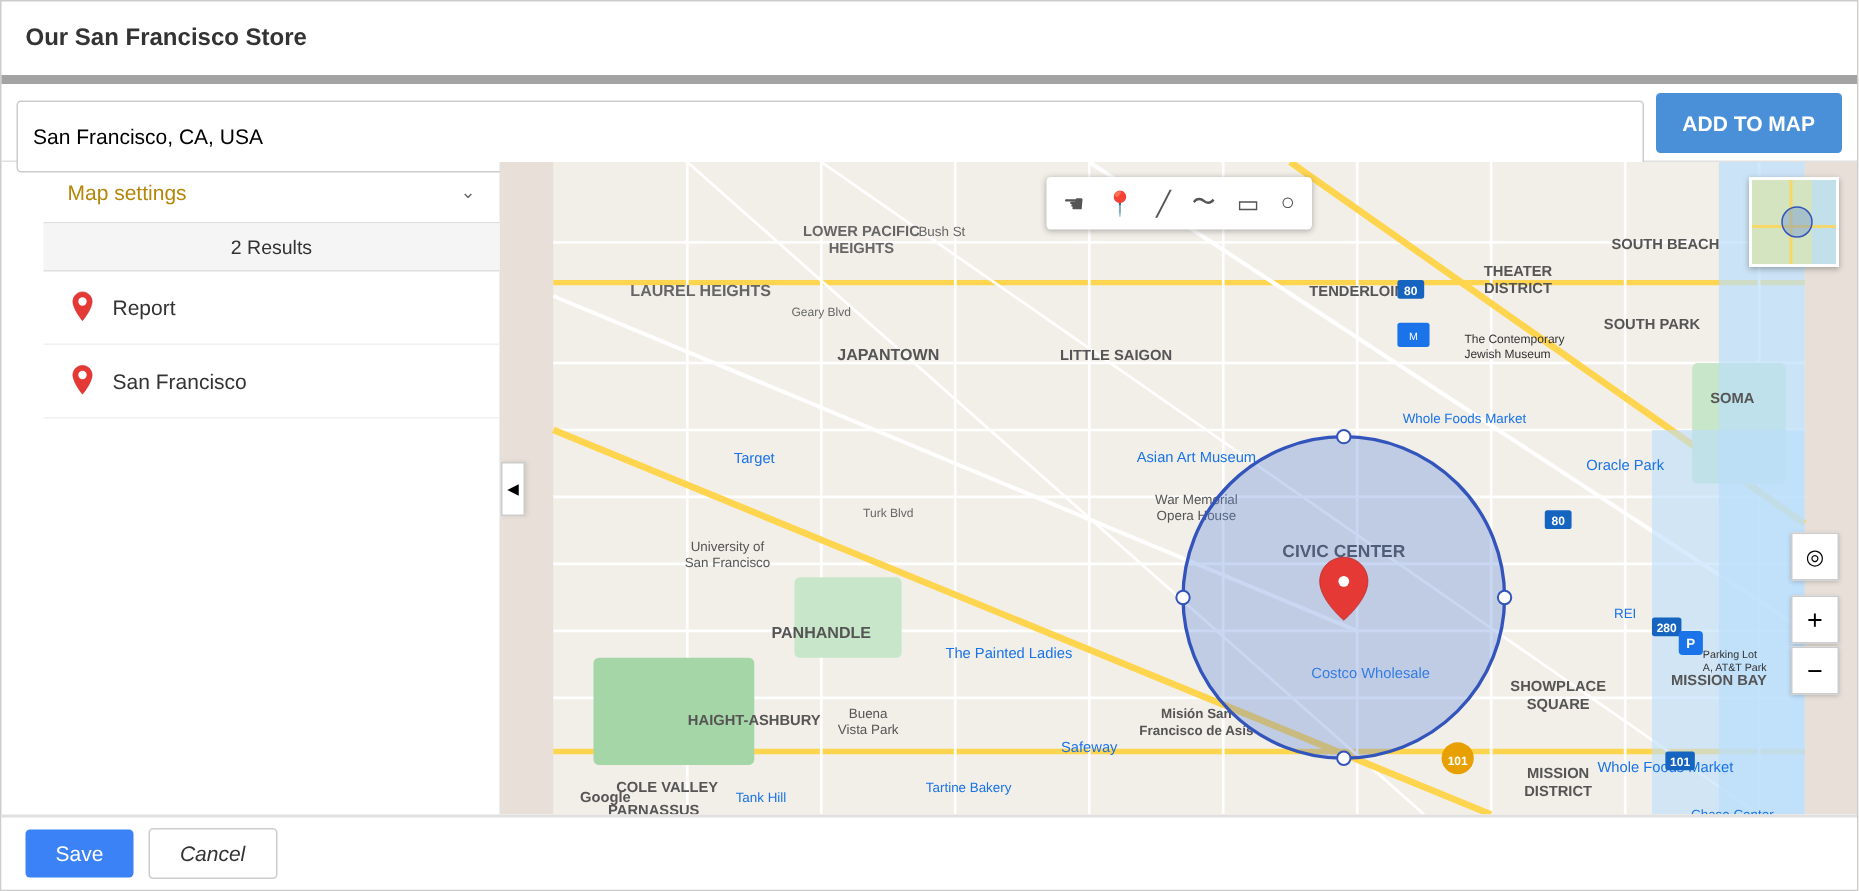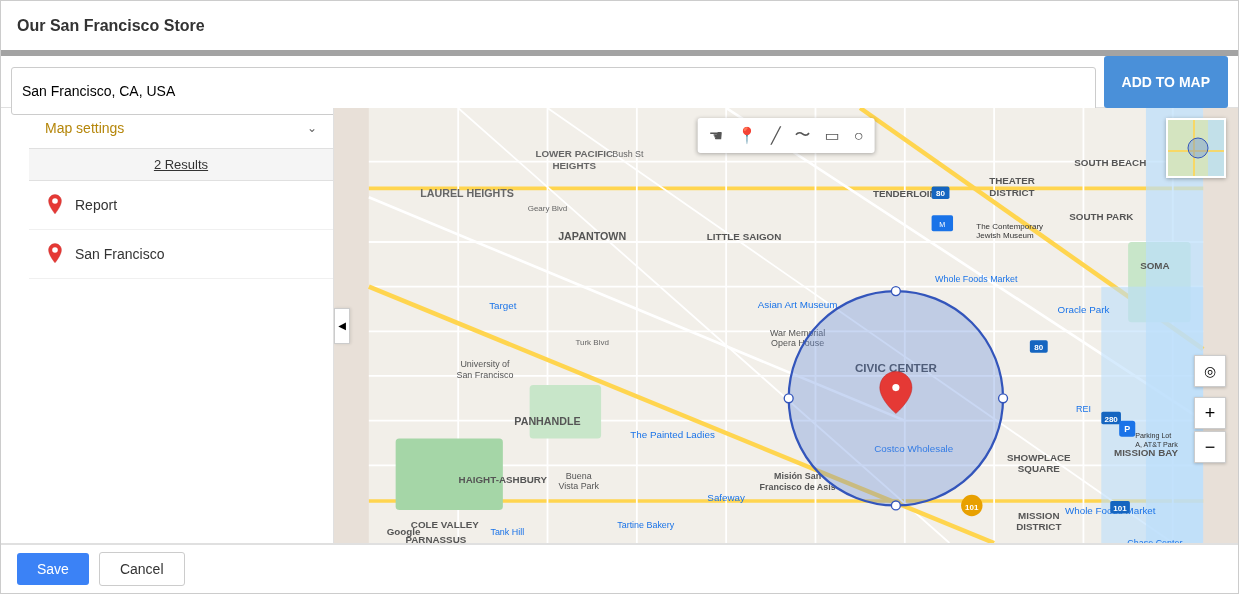--- a/index.html
+++ b/index.html
@@ -48,21 +48,21 @@
     }
 
     .add-to-map-btn {
       background: #4A90D9;
       color: #fff;
       border: none;
       padding: 8px 18px;
       font-size: 14px;
       font-weight: 600;
       cursor: pointer;
-      height: 52px;
+      height: 40px;
       border-radius: 3px;
       white-space: nowrap;
     }
 
     .main-content {
       flex: 1;
       display: flex;
       overflow: hidden;
     }
 
@@ -95,21 +95,20 @@
       font-size: 12px;
     }
 
     .results-count-bar {
       background: #f5f5f5;
       padding: 8px 16px;
       font-size: 13px;
       color: #333;
       text-align: center;
       border-bottom: 1px solid #e0e0e0;
-      text-decoration: underline;
     }
 
     .result-item {
       display: flex;
       align-items: center;
       padding: 12px 16px;
       border-bottom: 1px solid #f0f0f0;
       cursor: pointer;
       gap: 10px;
     }
@@ -160,20 +159,21 @@
     }
 
     .cancel-btn {
       background: #fff;
       color: #333;
       border: 1px solid #ccc;
       padding: 8px 20px;
       font-size: 14px;
       cursor: pointer;
       border-radius: 3px;
+      font-style: italic;
     }
 
     .map-toolbar {
       position: absolute;
       top: 10px;
       left: 50%;
       transform: translateX(-50%);
       display: flex;
       gap: 4px;
       background: white;

